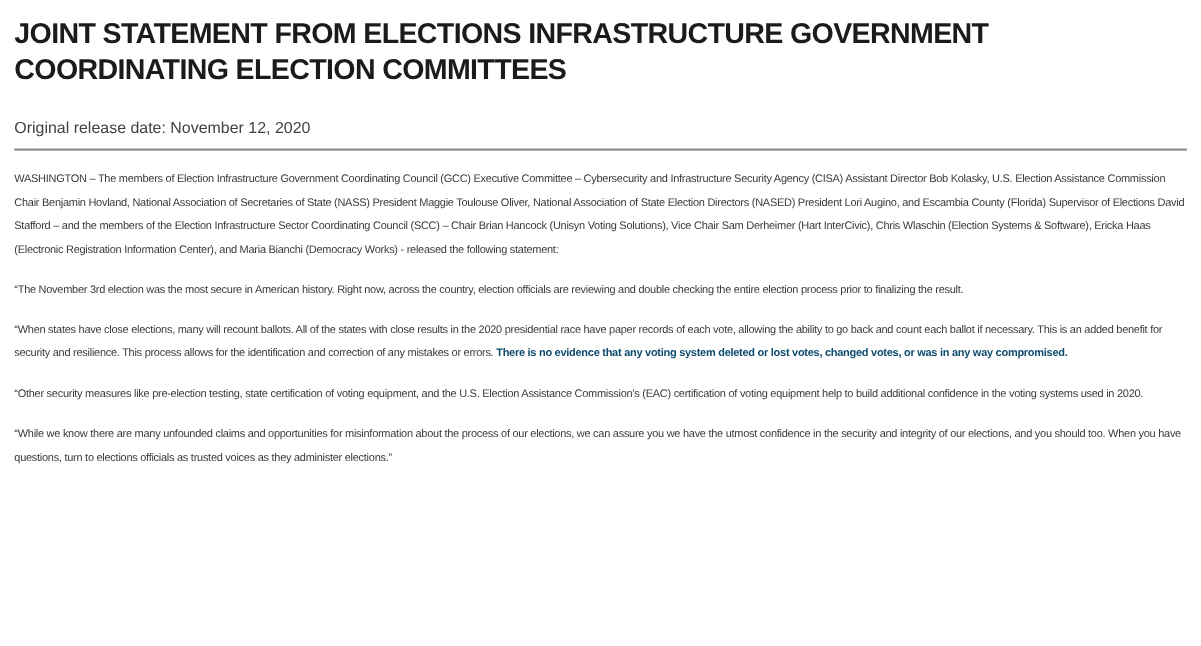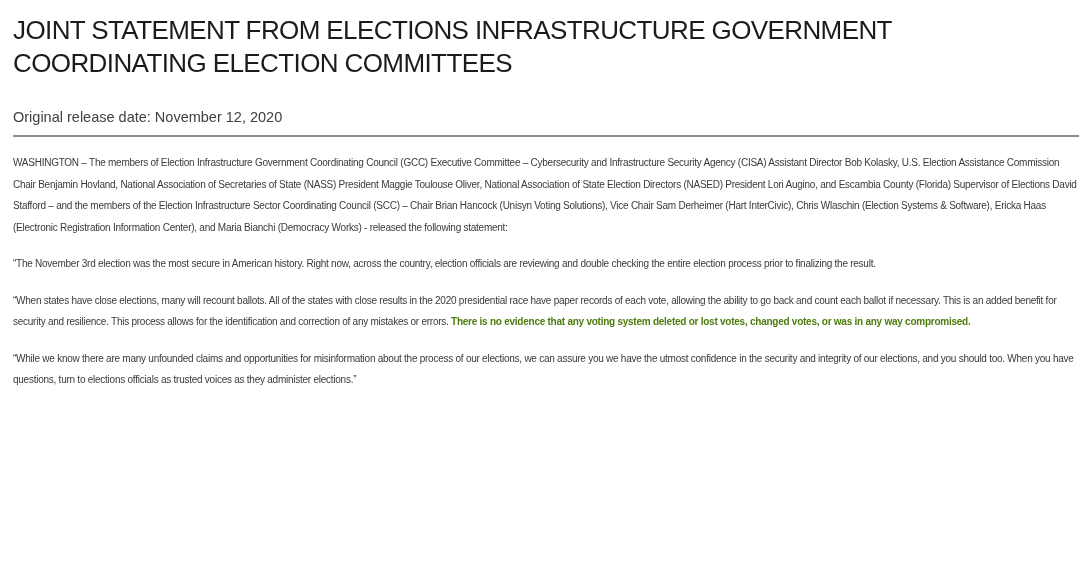--- a/index.html
+++ b/index.html
@@ -12,21 +12,21 @@
     width: 1092px;
     min-height: 587px;
     box-sizing: border-box;
     padding: 10px 13px 20px 13px;
     background: #ffffff;
   }
   h1.doc-title {
     margin: 4px 0 0 0;
     font-size: 26px;
     line-height: 33px;
-    font-weight: 400;
+    font-weight: 700;
     letter-spacing: -0.6px;
     color: #1b1b1b;
   }
   .title-line {
     display: block;
     white-space: nowrap;
   }
   .release-date {
     margin-top: 28px;
     font-size: 14.5px;
@@ -41,37 +41,38 @@
   }
   .doc-body p {
     margin: 15px 0 0 0;
     font-size: 10px;
     line-height: 21.5px;
     letter-spacing: -0.25px;
     color: #3a3a3a;
   }
   .doc-body p strong {
     font-weight: 700;
-    color: #4d7c0f;
+    color: #0c4a6e;
   }
 </style>
 </head>
 <body>
 
 <div class="page">
 
   <h1 class="doc-title">
     <span class="title-line">JOINT STATEMENT FROM ELECTIONS INFRASTRUCTURE GOVERNMENT</span>
     <span class="title-line">COORDINATING ELECTION COMMITTEES</span>
   </h1>
 
   <div class="release-date">Original release date: November 12, 2020</div>
 
   <hr class="divider">
 
   <div class="doc-body">
     <p>WASHINGTON – The members of Election Infrastructure Government Coordinating Council (GCC) Executive Committee – Cybersecurity and Infrastructure Security Agency (CISA) Assistant Director Bob Kolasky, U.S. Election Assistance Commission Chair Benjamin Hovland, National Association of Secretaries of State (NASS) President Maggie Toulouse Oliver, National Association of State Election Directors (NASED) President Lori Augino, and Escambia County (Florida) Supervisor of Elections David Stafford – and the members of the Election Infrastructure Sector Coordinating Council (SCC) – Chair Brian Hancock (Unisyn Voting Solutions), Vice Chair Sam Derheimer (Hart InterCivic), Chris Wlaschin (Election Systems &amp; Software), Ericka Haas (Electronic Registration Information Center), and Maria Bianchi (Democracy Works) - released the following statement:</p>
     <p>“The November 3rd election was the most secure in American history. Right now, across the country, election officials are reviewing and double checking the entire election process prior to finalizing the result.</p>
     <p><span>“When states have close elections, many will recount ballots. All of the states with close results in the 2020 presidential race have paper records of each vote, allowing the ability to go back and count each ballot if necessary. This is an added benefit for security and resilience. This process allows for the identification and correction of any mistakes or errors. </span><strong>There is no evidence that any voting system deleted or lost votes, changed votes, or was in any way compromised.</strong></p>
+    <p>“Other security measures like pre-election testing, state certification of voting equipment, and the U.S. Election Assistance Commission’s (EAC) certification of voting equipment help to build additional confidence in the voting systems used in 2020.</p>
     <p>“While we know there are many unfounded claims and opportunities for misinformation about the process of our elections, we can assure you we have the utmost confidence in the security and integrity of our elections, and you should too. When you have questions, turn to elections officials as trusted voices as they administer elections.”</p>
   </div>
 
 </div>
 
 </body></html>

